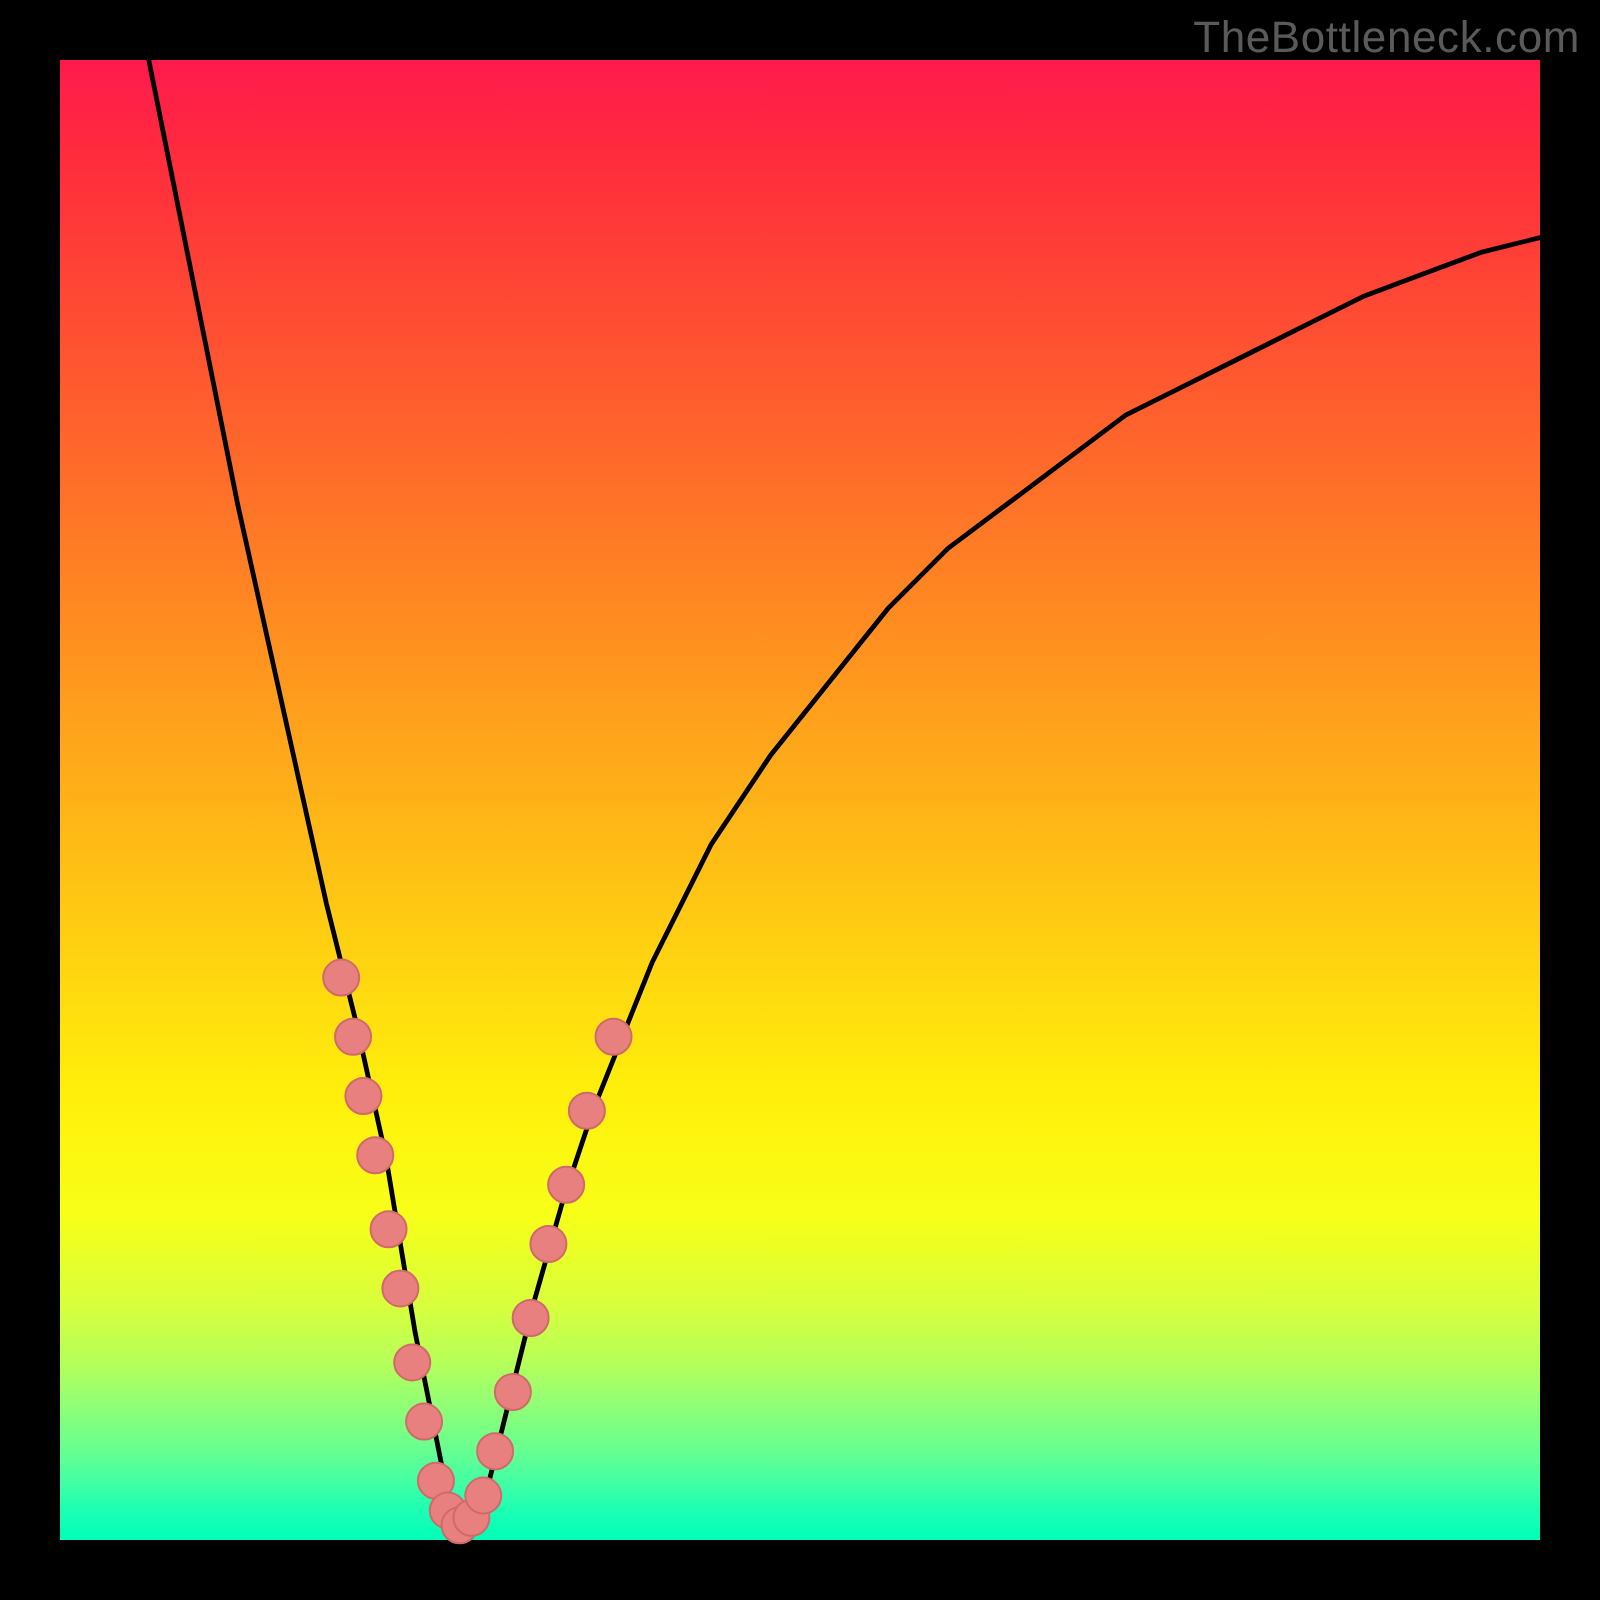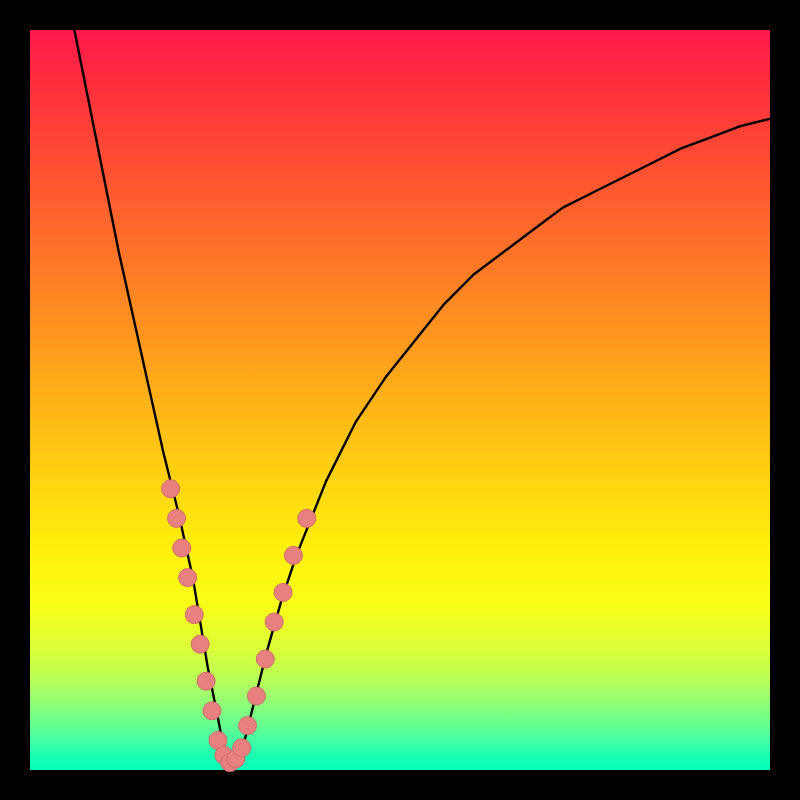--- a/index.html
+++ b/index.html
@@ -88,13 +88,14 @@
           <circle cx="217.56" cy="695.60" r="9" fill="#e98080" stroke="#d06a6a" stroke-width="1"></circle>
           <circle cx="226.44" cy="666.00" r="9" fill="#e98080" stroke="#d06a6a" stroke-width="1"></circle>
           <circle cx="235.32" cy="629.00" r="9" fill="#e98080" stroke="#d06a6a" stroke-width="1"></circle>
           <circle cx="244.20" cy="592.00" r="9" fill="#e98080" stroke="#d06a6a" stroke-width="1"></circle>
           <circle cx="253.08" cy="562.40" r="9" fill="#e98080" stroke="#d06a6a" stroke-width="1"></circle>
           <circle cx="263.44" cy="525.40" r="9" fill="#e98080" stroke="#d06a6a" stroke-width="1"></circle>
           <circle cx="276.76" cy="488.40" r="9" fill="#e98080" stroke="#d06a6a" stroke-width="1"></circle>
         </g>
     </svg>
   </div>
+  <div class="watermark">TheBottleneck.com</div>
 </div>
 
 </body></html>

